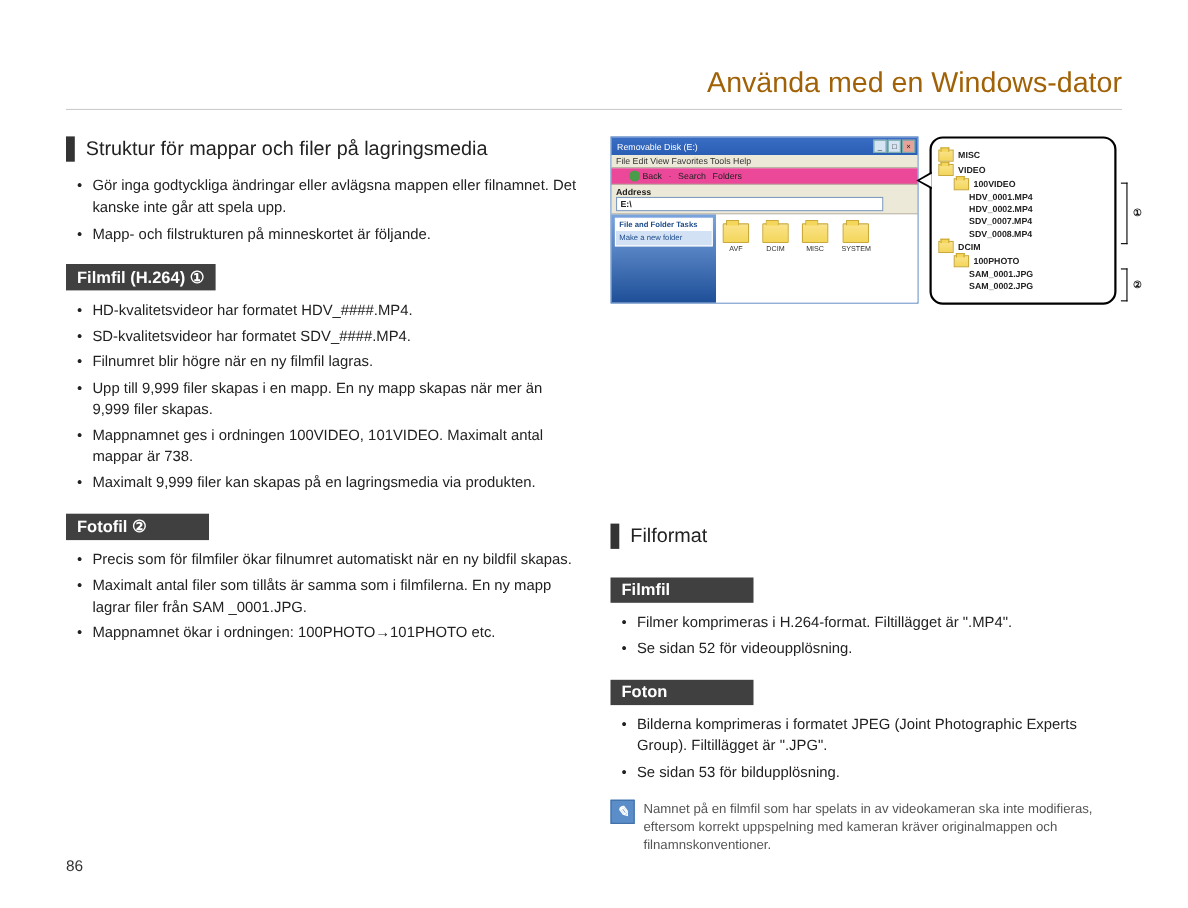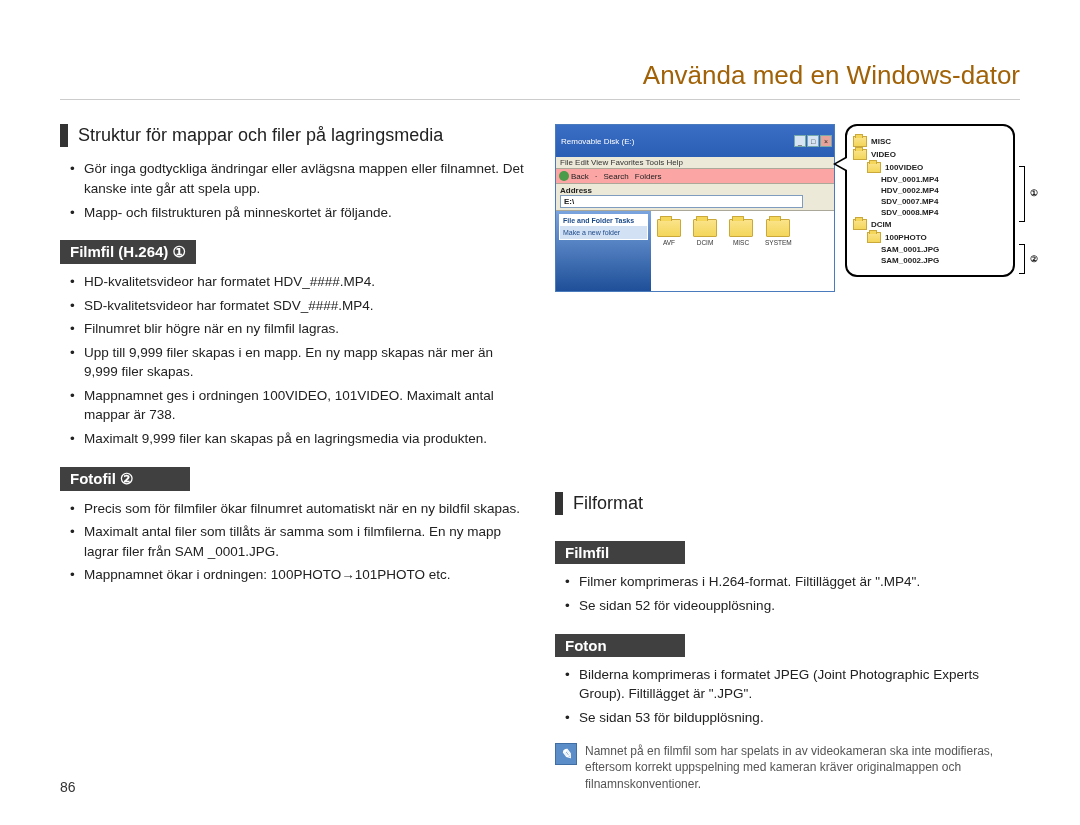--- a/index.html
+++ b/index.html
@@ -99,33 +99,33 @@
     position: relative;
     margin-bottom: 20px;
   }
   .win {
     width: 280px;
     border: 1px solid #4a7bbd;
     font-size: 9px;
     background: #fff;
   }
   .win-titlebar {
-    height: 32px;
+    height: 16px;
     background: linear-gradient(#3a6dc4, #2a5db4);
     display: flex;
     justify-content: space-between;
     align-items: center;
     padding: 0 2px;
   }
   .win-titlebar .wt-left { color: #fff; font-size: 8px; padding-left: 3px; }
   .win-titlebar .wt-right { display:flex; gap:1px; }
   .win-btn { width:12px; height:12px; background:#d7e4f3; border:1px solid #7aa; font-size:7px; display:flex; align-items:center; justify-content:center; }
   .win-close { background:#e7a39a; }
   .win-menu { background:#ece9d8; border-bottom:1px solid #aca899; padding:1px 4px; color:#333; font-size:8px; }
-  .win-toolbar { background:#fca5a5; border-bottom:1px solid #aca899; padding:2px 3px; display:flex; gap:6px; align-items:center; font-size:8px; }
+  .win-toolbar { background:#ec4899; border-bottom:1px solid #aca899; padding:2px 16px; display:flex; gap:6px; align-items:center; font-size:8px; }
   .tb-btn { display:flex; align-items:center; gap:2px; }
   .tb-green { width:10px; height:10px; background:#4a9b4a; border-radius:50%; }
   .win-addr { background:#ece9d8; border-bottom:1px solid #aca899; padding:2px 4px; font-size:8px;font-weight:bold; }
   .addr-box { background:#fff; border:1px solid #7f9bbd; padding:1px 3px; display:inline-block; width:90%; }
   .win-body { display:flex; height:80px; }
   .win-side {
     width:95px;
     background:linear-gradient(#7aa4de,#1e4f98);
     padding:3px;
   }

